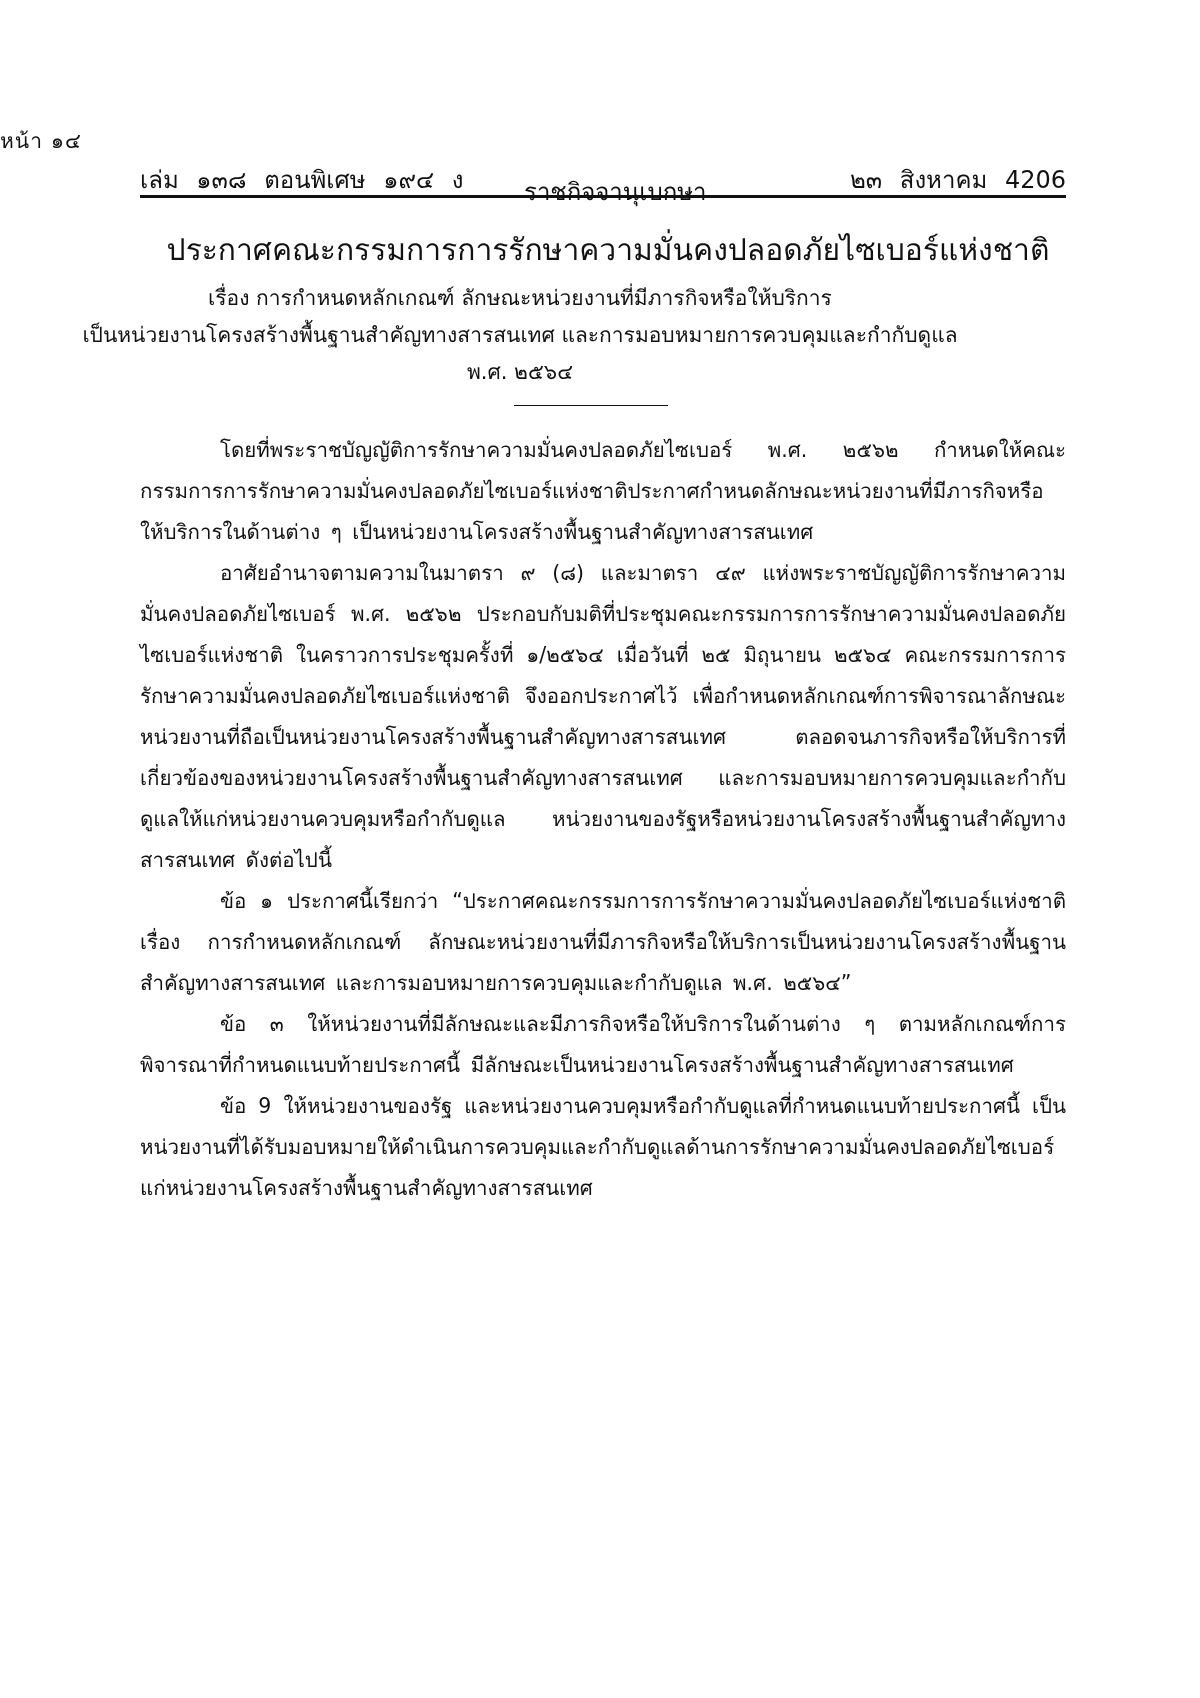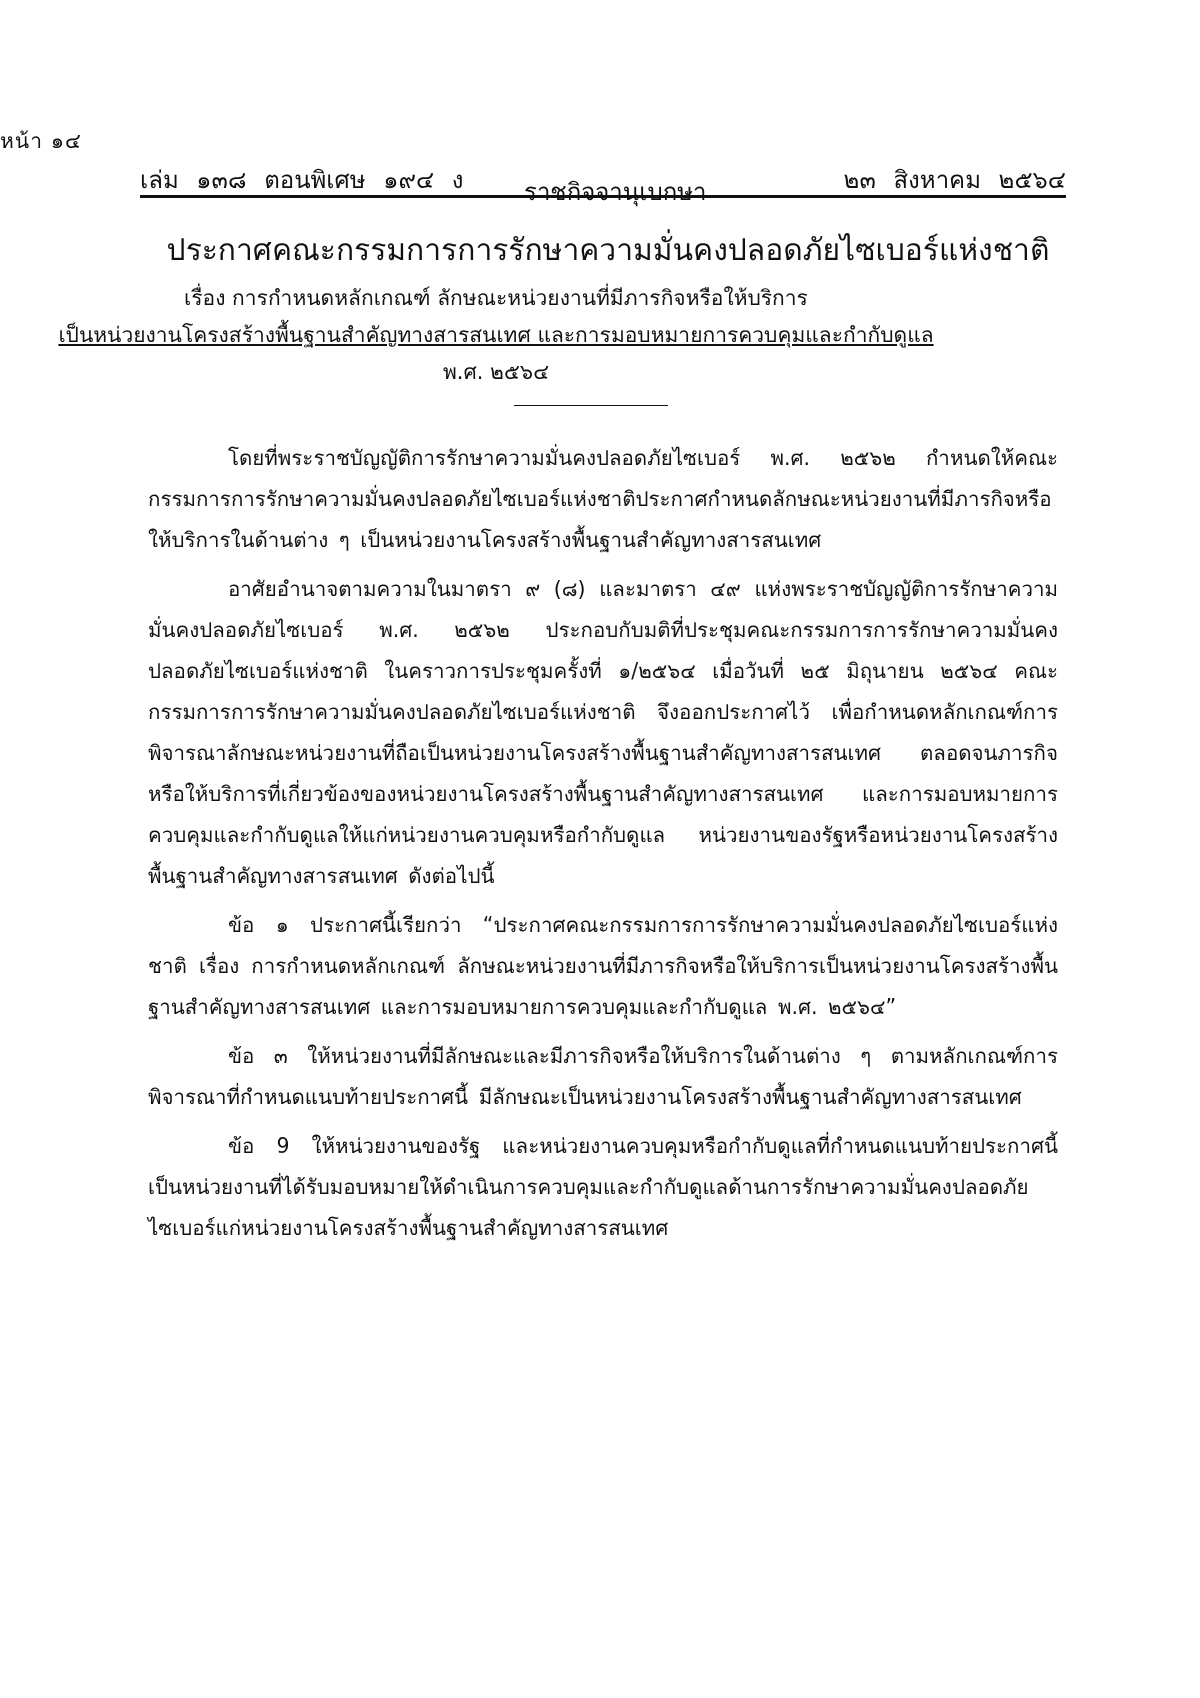--- a/index.html
+++ b/index.html
@@ -22,44 +22,44 @@
   .header-rule {
     position: absolute; top: 195px; left: 140px; width: 926px;
     border-top: 3px solid #111;
   }
   .title {
     position: absolute; top: 226px; left: 0; width: 1200px; text-align: center;
     font-size: 30px;
     padding-left: 8px;
   }
   .subject {
-    position: absolute; left: 0; width: 992px; text-align: center; font-size: 21px;
+    position: absolute; left: 0; width: 992px; text-align: center; font-size: 21px; padding-left: 24px;
   }
   .subject.l1 { top: 281px; }
-  .subject.l2 { top: 318px; text-decoration: underline; }
+  .subject.l2 { top: 318px; }
   .subject.l3 { top: 355px; }
   .title-rule {
     position: absolute; top: 405px; left: 514px; width: 154px;
     border-top: 1.5px solid #111;
   }
   .body {
     position: absolute; top: 430px; left: 140px; width: 926px;
     font-size: 20.5px; line-height: 41px; text-align: justify;
   }
-  .para { margin: 8px; text-indent: 80px; word-spacing: 4px; }
+  .para { margin: 0; text-indent: 80px; word-spacing: 4px; }
 </style>
 </head>
 <body>
 
 <div class="page-no">หน้า ๑๔</div>
 
 <div class="gazette-header">
   <span class="left">เล่ม ๑๓๘ ตอนพิเศษ ๑๙๔ ง</span>
   <span class="center">ราชกิจจานุเบกษา</span>
-  <span class="right">๒๓ สิงหาคม ๒๕๖๔</span>
+  <span class="right">๒๓ สิงหาคม 4206</span>
 </div>
 <div class="header-rule"></div>
 
 <div class="title">ประกาศคณะกรรมการการรักษาความมั่นคงปลอดภัยไซเบอร์แห่งชาติ</div>
 <div class="subject l1">เรื่อง การกำหนดหลักเกณฑ์ ลักษณะหน่วยงานที่มีภารกิจหรือให้บริการ</div>
 <div class="subject l2">เป็นหน่วยงานโครงสร้างพื้นฐานสำคัญทางสารสนเทศ และการมอบหมายการควบคุมและกำกับดูแล</div>
 <div class="subject l3">พ.ศ. ๒๕๖๔</div>
 <div class="title-rule"></div>
 
 <div class="body">

